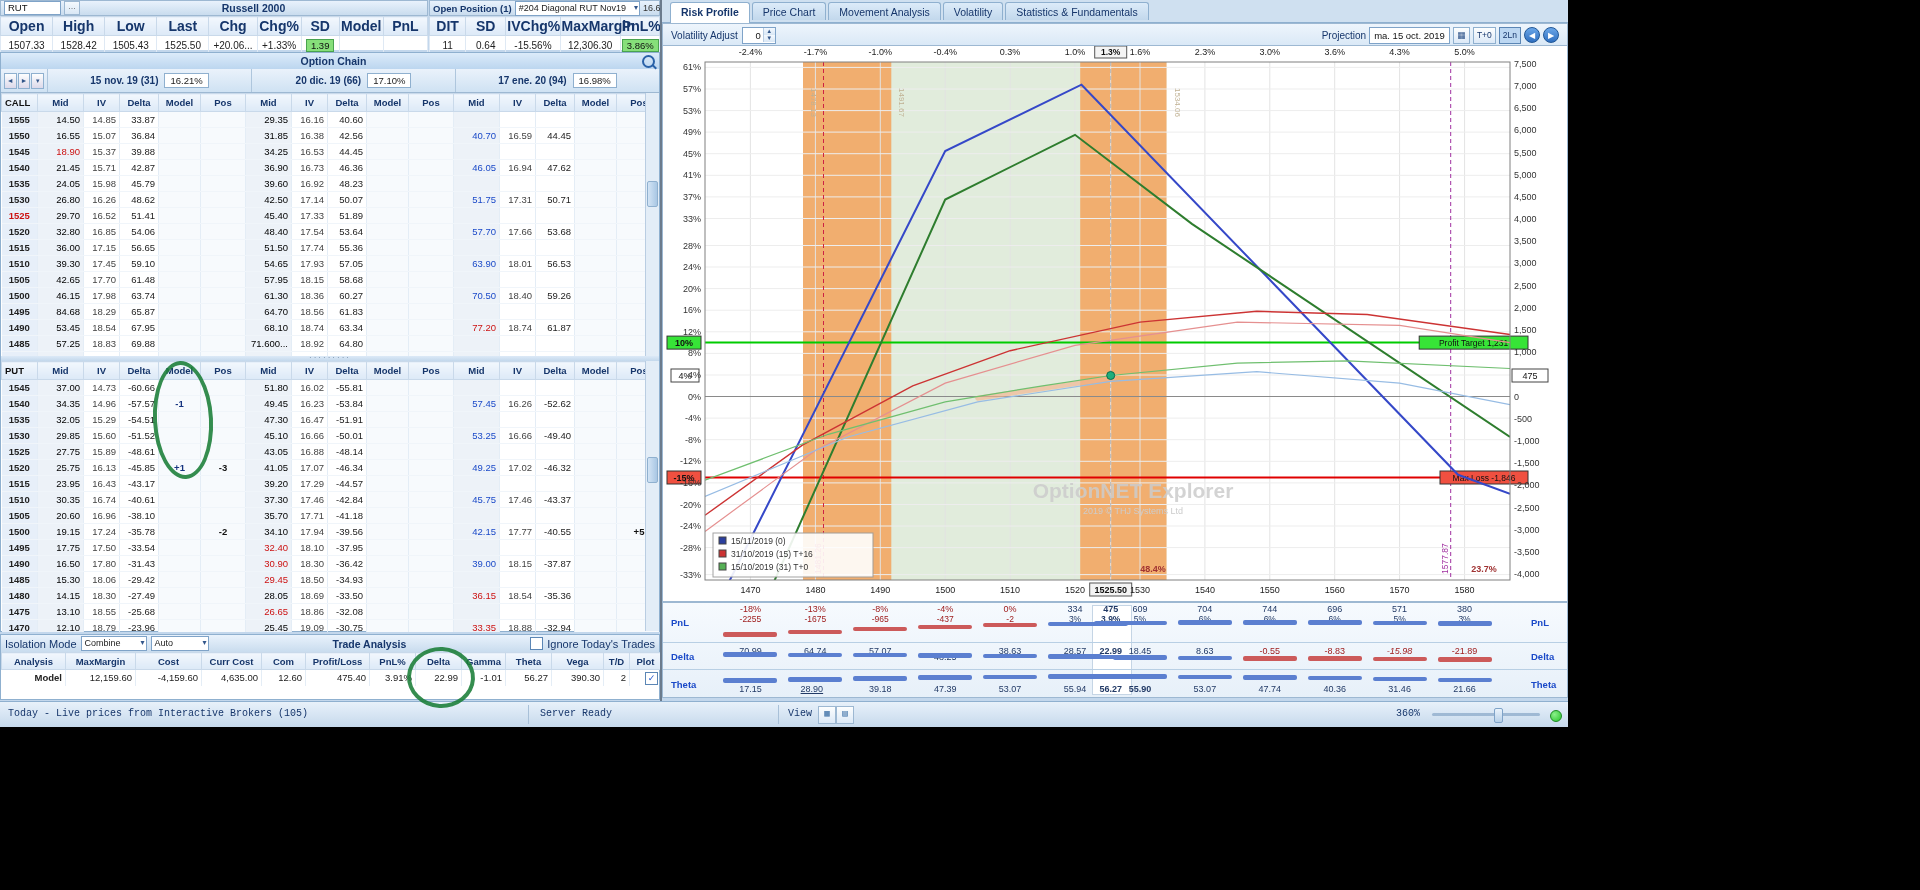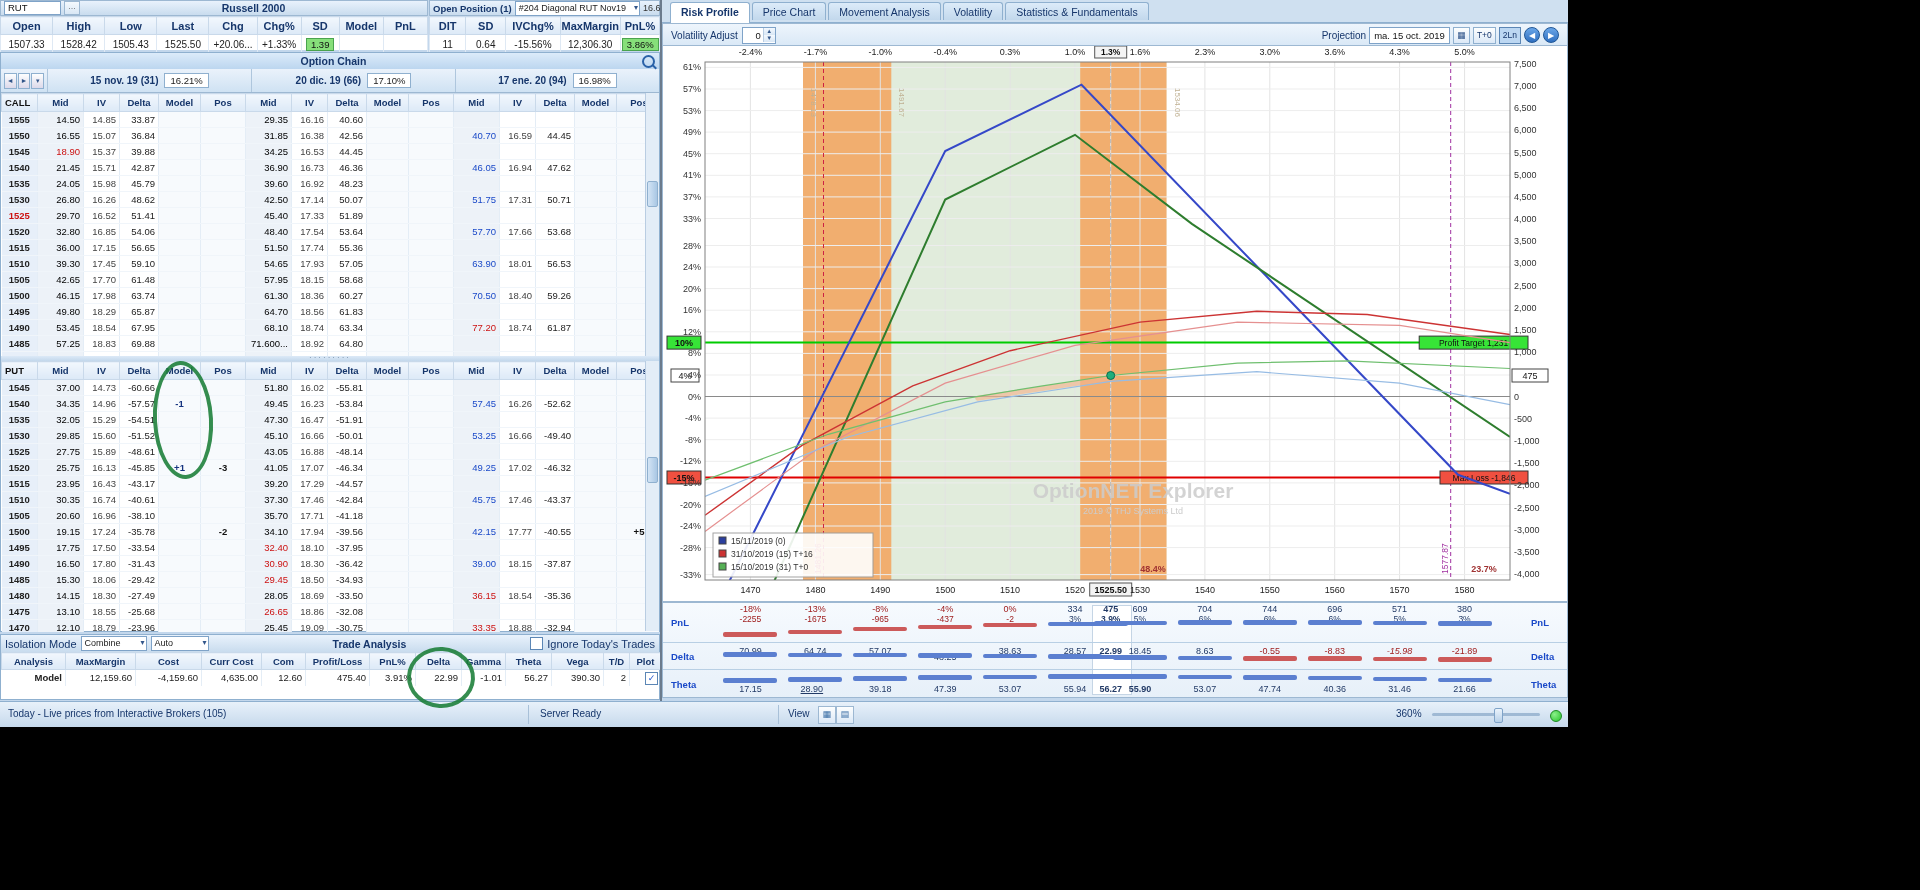--- a/index.html
+++ b/index.html
@@ -23,21 +23,21 @@
   .cbx.on::before{content:"✓";}
 
   
   .quote{position:absolute;left:0;top:0;width:428px;height:50px;background:#fff;}
   .pospanel{position:absolute;left:429px;top:0;width:231px;height:50px;background:#fff;}
   .symbox{background:#fff;border:1px solid #7fa3c8;width:52px;height:12px;line-height:12px;
           font-size:9.5px;padding-left:3px;color:#111;}
   .dotbtn{width:14px;height:12px;border:1px solid #9db8d2;background:linear-gradient(#f4f9fe,#d9e7f5);
           font-size:8px;line-height:10px;text-align:center;color:#444;}
   table.mini{table-layout:fixed;border-collapse:collapse;width:100%;}
-  table.mini th{background:linear-gradient(#f2f7fd,#dce9f7);color:#16366b;font-size:11px;font-weight:bold;
+  table.mini th{background:linear-gradient(#f2f7fd,#dce9f7);color:#16366b;font-size:14px;font-weight:bold;
           border:1px solid #c9d9ea;height:15px;}
   table.mini td{border:1px solid #dfe9f4;height:16px;text-align:center;font-size:10px;color:#222;white-space:nowrap;overflow:hidden;}
   td.vblue{color:#1a49c8;}
 
   
   .chain{position:absolute;left:0;top:52px;width:660px;height:580px;border:1px solid #8fb0cf;
          background:#fff;box-sizing:border-box;}
   .chain-title{height:16px;background:linear-gradient(#dcebfa,#bcd6ef);display:flex;align-items:center;padding:0 4px;}
   .chain-title .tname{flex:1;text-align:center;font-weight:bold;font-size:10.5px;color:#16366b;}
   .mag{width:9px;height:9px;border:2px solid #2a62a8;border-radius:50%;position:relative;}
@@ -126,21 +126,21 @@
   .negtx{color:#a02020;}
   .postx{color:#223a66;}
   .sbarr{position:absolute;left:2px;right:2px;height:4.5px;border-radius:2px;}
   .bblue{background:#5b7fd0;}
   .bred{background:#cc5a5a;}
   .curstrip{position:absolute;top:2px;bottom:2px;background:#fff;border:1px solid #c5d5e5;z-index:0;}
   .boldtx{font-weight:bold;}
 
   
   .statusbar{position:absolute;left:0;top:701px;width:1568px;height:26px;
-             background:linear-gradient(#e8f1fa,#c6d9ec);border-top:1px solid #8fb0cf;box-sizing:border-box;}
+             background:linear-gradient(#e8f1fa,#c6d9ec);border-top:1px solid #8fb0cf;box-sizing:border-box;font-family:Liberation Mono, monospace;}
   .statusbar span{position:absolute;top:6px;font-size:10px;color:#16366b;white-space:nowrap;}
   .ssep{position:absolute;top:3px;width:1px;height:19px;background:#a8c0d8;}
   .vicon{position:absolute;top:4px;width:16px;height:16px;border:1px solid #9db8d2;
          background:linear-gradient(#fdfefe,#dce9f7);font-size:9px;line-height:15px;text-align:center;color:#3a6ea5;}
   .ztrack{position:absolute;top:11px;height:3px;background:#9fb9d4;border-radius:2px;}
   .zthumb{position:absolute;top:-5px;width:7px;height:13px;background:linear-gradient(#eaf3fc,#b7d0e8);
           border:1px solid #7fa3c8;border-radius:2px;}
   .gdot{position:absolute;top:8px;width:10px;height:10px;border-radius:50%;
         background:radial-gradient(circle at 35% 35%,#8af08a,#27c32a);border:1px solid #1d8a22;}
 </style>
@@ -506,21 +506,21 @@
                 <td class="model"></td>
                 <td class="pos"></td>
                 <td class="mid bluetx gs">70.50</td>
                 <td class="iv">18.40</td>
                 <td class="delta">59.26</td>
                 <td class="model"></td>
                 <td class="pos"></td>
               </tr>
               <tr>
                 <td class="c0">1495</td>
-                <td class="mid gs">49.80</td>
+                <td class="mid gs">84.68</td>
                 <td class="iv">18.29</td>
                 <td class="delta">65.87</td>
                 <td class="model"></td>
                 <td class="pos"></td>
                 <td class="mid gs">64.70</td>
                 <td class="iv">18.56</td>
                 <td class="delta">61.83</td>
                 <td class="model"></td>
                 <td class="pos"></td>
                 <td class="mid gs"></td>

